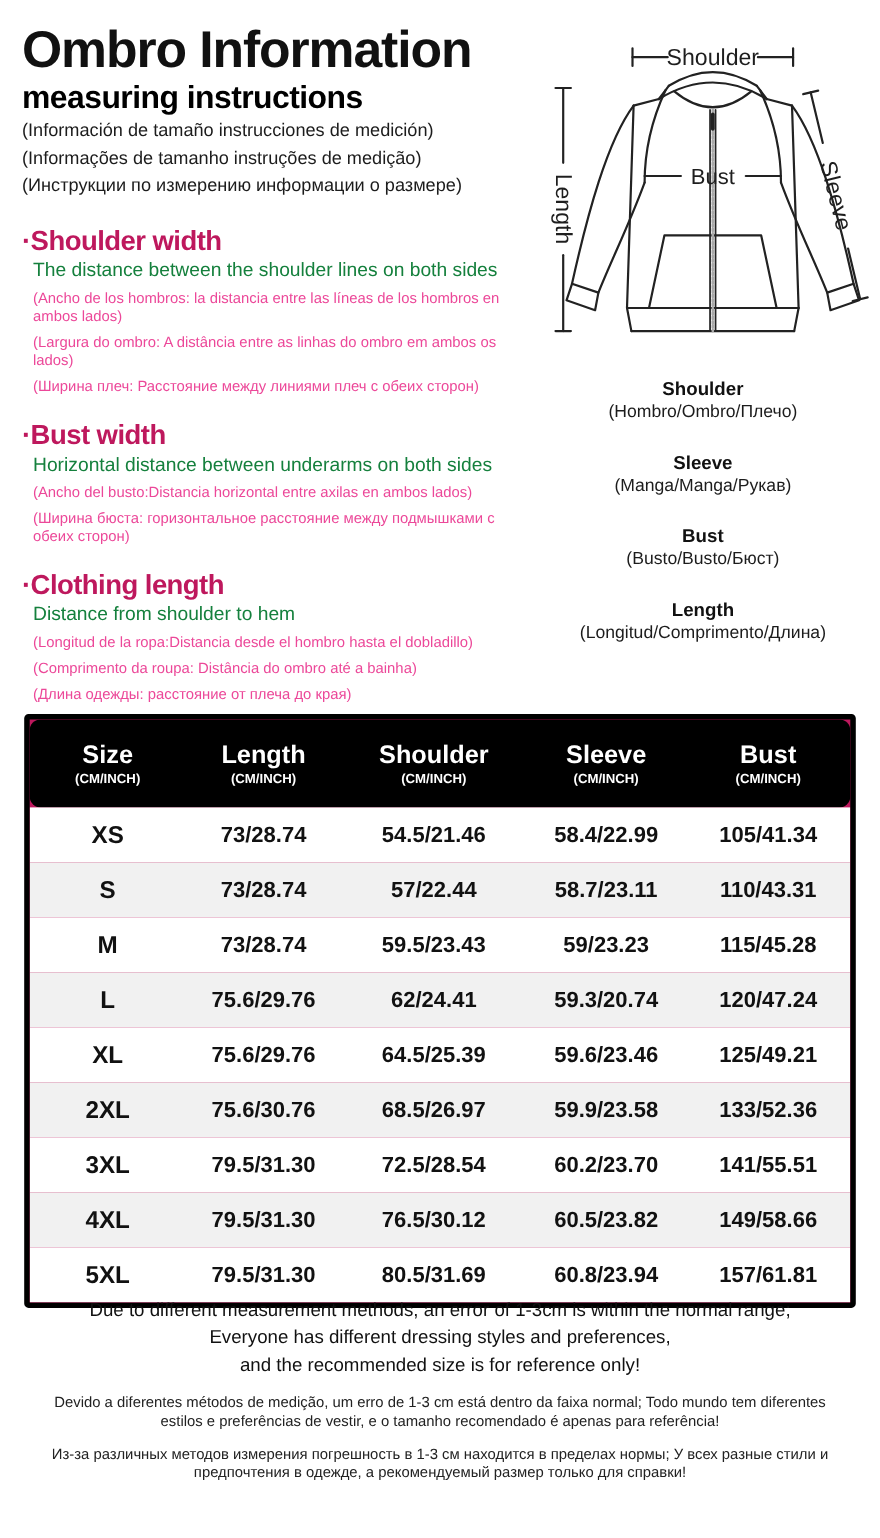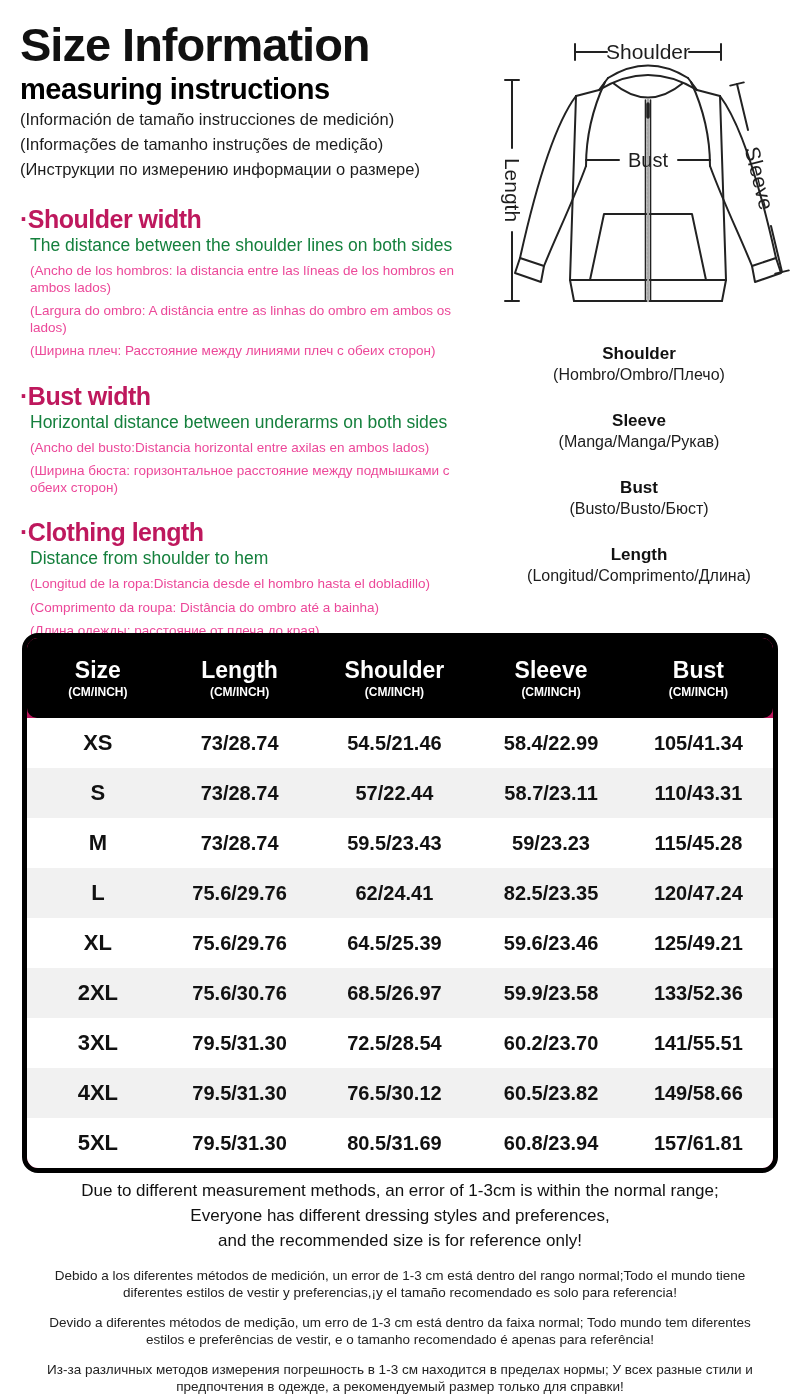--- a/index.html
+++ b/index.html
@@ -24,21 +24,21 @@
   #diagram { position:absolute; left:488px; top:20px; }
   #diagram text { font-family:"Liberation Sans","DejaVu Sans",sans-serif; fill:#1e1e1e; }
 
   
   #legend { position:absolute; left:486px; top:344px; width:306px; text-align:center; }
   .legend-item { margin-bottom:27px; }
   .legend-name { font-size:17px; font-weight:700; color:#111; }
   .legend-tr { font-size:16px; color:#1c1c1c; margin-top:2px; }
 
   
-  #size-table { position:absolute; left:22px; top:633px; width:756px; border:5px solid #000; border-radius:16px; overflow:hidden; background:#be185d; }
+  #size-table { position:absolute; left:22px; top:649px; width:756px; border:5px solid #000; border-radius:4px; overflow:hidden; background:#be185d; }
   .thead { display:flex; background:#000; color:#fff; height:80px; border-radius:10px; align-items:center; }
   .th { text-align:center; }
   .th .big { font-size:23px; font-weight:700; line-height:26px; }
   .th .small { font-size:12px; font-weight:700; margin-top:2px; }
   .c1{width:19%;} .c2{width:19%;} .c3{width:22.5%;} .c4{width:19.5%;} .c5{width:20%;}
   .trow { display:flex; height:50px; align-items:center; background:#fff; }
   .trow:nth-child(even) { background:#f1f1f1; }
   .td { text-align:center; font-size:20px; font-weight:700; color:#111; }
   .td.sz { font-size:22px; }
 
@@ -48,21 +48,21 @@
   .foot-p { font-size:13.5px; line-height:16.5px; color:#222; margin:14px auto 0; width:706px; }
   .foot-p.first { margin-top:15px; }
   .foot-p.ru { width:730px; }
 </style>
 </head>
 <body>
 
 <div id="page">
 
   <div id="title-block">
-    <div class="main-title">Size Information</div>
+    <div class="main-title">Ombro Information</div>
     <div class="sub-title">measuring instructions</div>
     <div class="title-tr">(Información de tamaño instrucciones de medición)</div>
     <div class="title-tr">(Informações de tamanho instruções de medição)</div>
     <div class="title-tr">(Инструкции по измерению информации о размере)</div>
   </div>
 
   <div id="sections">
     <div class="m-section">
       <h3>·Shoulder width</h3>
       <div class="m-desc">The distance between the shoulder lines on both sides</div>
@@ -216,21 +216,21 @@
         <div class="td sz c1">M</div>
         <div class="td c2">73/28.74</div>
         <div class="td c3">59.5/23.43</div>
         <div class="td c4">59/23.23</div>
         <div class="td c5">115/45.28</div>
       </div>
       <div class="trow">
         <div class="td sz c1">L</div>
         <div class="td c2">75.6/29.76</div>
         <div class="td c3">62/24.41</div>
-        <div class="td c4">82.5/23.35</div>
+        <div class="td c4">59.3/20.74</div>
         <div class="td c5">120/47.24</div>
       </div>
       <div class="trow">
         <div class="td sz c1">XL</div>
         <div class="td c2">75.6/29.76</div>
         <div class="td c3">64.5/25.39</div>
         <div class="td c4">59.6/23.46</div>
         <div class="td c5">125/49.21</div>
       </div>
       <div class="trow">
@@ -261,18 +261,17 @@
         <div class="td c4">60.8/23.94</div>
         <div class="td c5">157/61.81</div>
       </div>
     </div>
   </div>
 
   <div id="footer">
     <div class="foot-en">Due to different measurement methods, an error of 1-3cm is within the normal range;</div>
     <div class="foot-en">Everyone has different dressing styles and preferences,</div>
     <div class="foot-en">and the recommended size is for reference only!</div>
-    <p class="foot-p first">Debido a los diferentes métodos de medición, un error de 1-3 cm está dentro del rango normal;Todo el mundo tiene diferentes estilos de vestir y preferencias,¡y el tamaño recomendado es solo para referencia!</p>
     <p class="foot-p">Devido a diferentes métodos de medição, um erro de 1-3 cm está dentro da faixa normal; Todo mundo tem diferentes estilos e preferências de vestir, e o tamanho recomendado é apenas para referência!</p>
     <p class="foot-p ru">Из-за различных методов измерения погрешность в 1-3 см находится в пределах нормы; У всех разные стили и предпочтения в одежде, а рекомендуемый размер только для справки!</p>
   </div>
 
 </div>
 
 </body></html>

